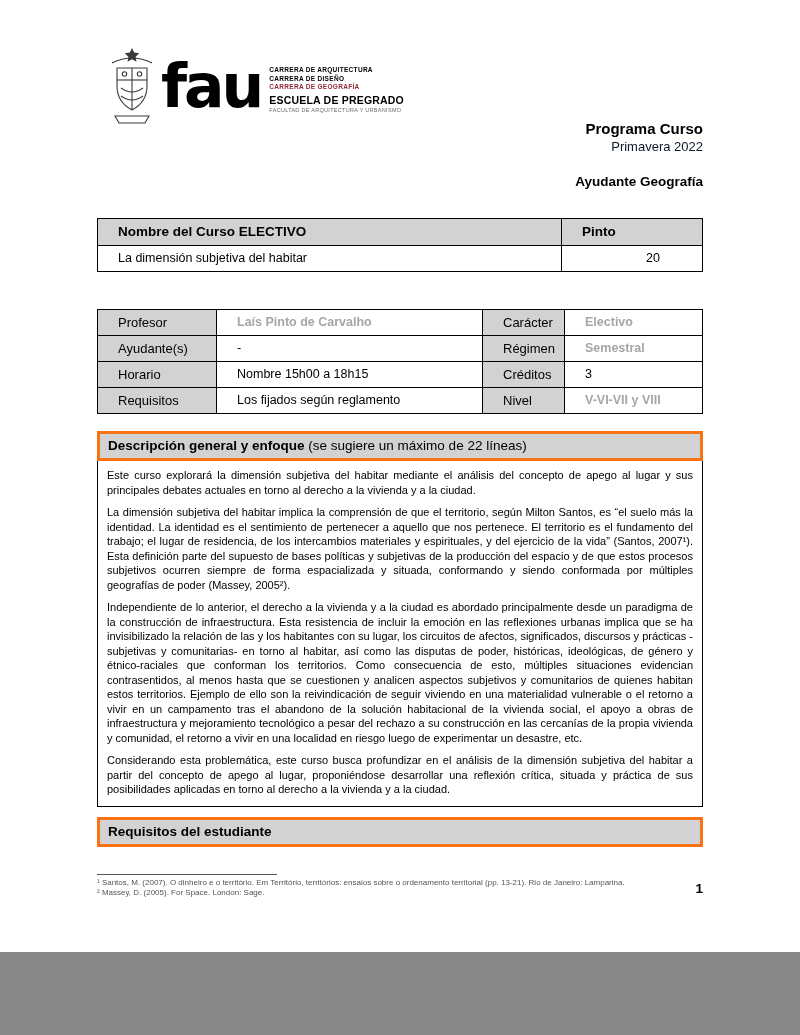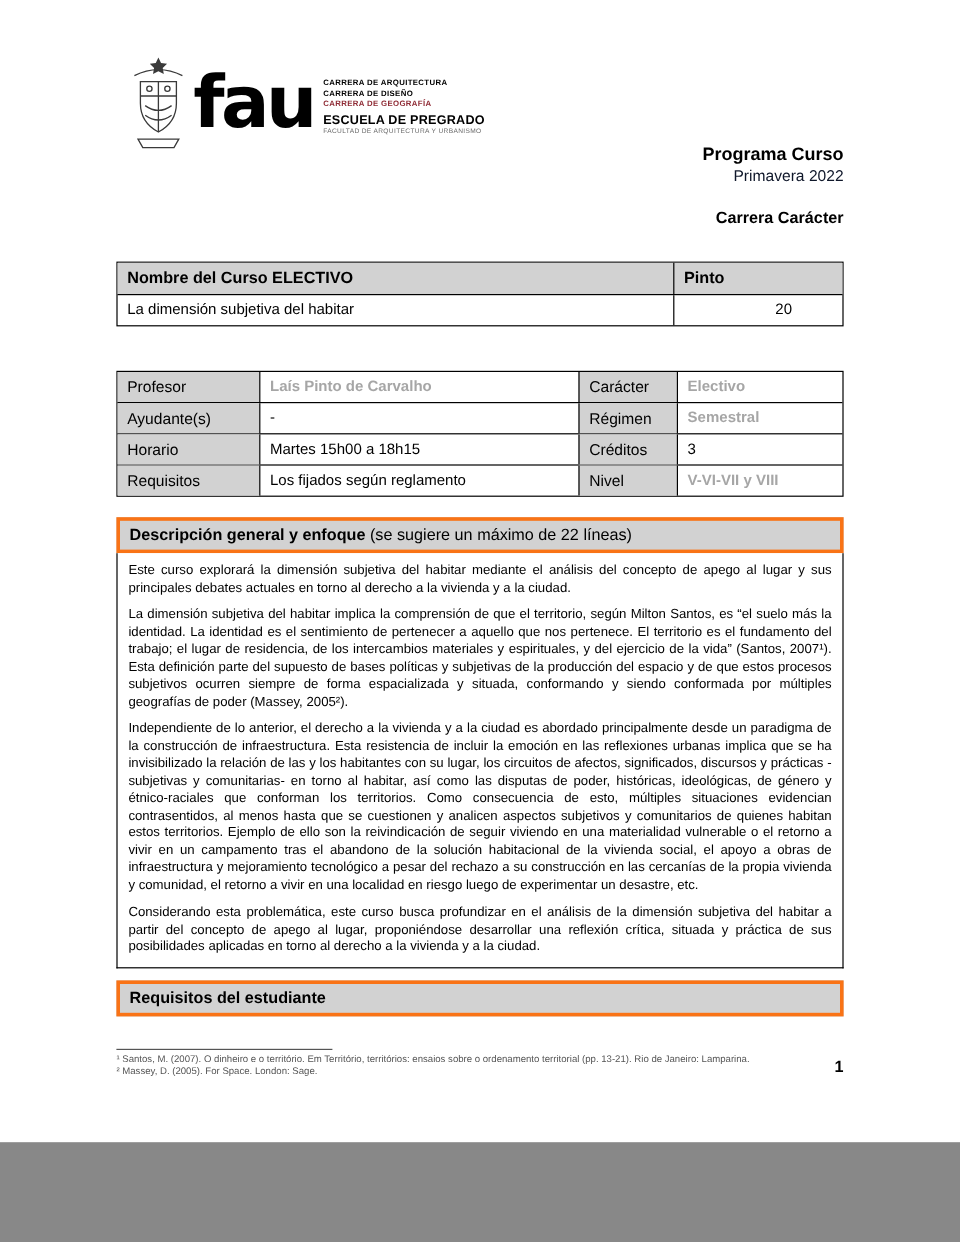--- a/index.html
+++ b/index.html
@@ -27,21 +27,21 @@
 
   .header-text { position:absolute; right:0; top:74px; text-align:right; }
   .header-title { font-size:15px; font-weight:bold; line-height:18px; }
   .header-term { font-size:13px; color:#0f172a; line-height:17px; }
   .header-career { font-size:13.5px; font-weight:bold; margin-top:19px; }
 
   
   .tbl { border:1px solid #000; width:606px; }
   .tbl .row { display:grid; }
   .tbl .row + .row { border-top:1px solid #000; }
-  .tbl .row > div { border-left:1px solid #000; padding:5px 8px; font-size:12.5px; line-height:15px; }
+  .tbl .row > div { border-left:1px solid #000; padding:5px 20px; font-size:12.5px; line-height:15px; }
   .tbl .row > div:first-child { border-left:none; }
 
   .table1 { margin-top:22px; }
   .table1 .row { grid-template-columns:463px 1fr; }
   .table1 .hdr > div { background:#d2d2d2; font-weight:bold; font-size:13.5px; line-height:16px; }
   .cupos-value { text-align:right; padding-right:42px !important; }
 
   .table2 { margin-top:37px; }
   .table2 .row { grid-template-columns:118px 266px 82px 140px; }
   .table2 .lbl { background:#d2d2d2; font-size:13px !important; }
@@ -96,21 +96,21 @@
           <div class="logo-line-sm">CARRERA DE ARQUITECTURA</div>
           <div class="logo-line-sm">CARRERA DE DISEÑO</div>
           <div class="logo-line-sm logo-line-geo">CARRERA DE GEOGRAFÍA</div>
           <div class="logo-line-escuela">ESCUELA DE PREGRADO</div>
           <div class="logo-line-fac">FACULTAD DE ARQUITECTURA Y URBANISMO</div>
         </span>
       </div>
       <div class="header-text">
         <div class="header-title">Programa Curso</div>
         <div class="header-term">Primavera 2022</div>
-        <div class="header-career">Carrera Carácter</div>
+        <div class="header-career">Ayudante Geografía</div>
       </div>
     </div>
 
     <div class="tbl table1">
       <div class="row hdr">
         <div>Nombre del Curso ELECTIVO</div>
         <div>Pinto</div>
       </div>
       <div class="row">
         <div>La dimensión subjetiva del habitar</div>
@@ -126,21 +126,21 @@
         <div class="muted">Electivo</div>
       </div>
       <div class="row">
         <div class="lbl">Ayudante(s)</div>
         <div>-</div>
         <div class="lbl">Régimen</div>
         <div class="muted">Semestral</div>
       </div>
       <div class="row">
         <div class="lbl">Horario</div>
-        <div>Martes 15h00 a 18h15</div>
+        <div>Nombre 15h00 a 18h15</div>
         <div class="lbl">Créditos</div>
         <div>3</div>
       </div>
       <div class="row">
         <div class="lbl">Requisitos</div>
         <div>Los fijados según reglamento</div>
         <div class="lbl">Nivel</div>
         <div class="muted">V-VI-VII y VIII</div>
       </div>
     </div>

